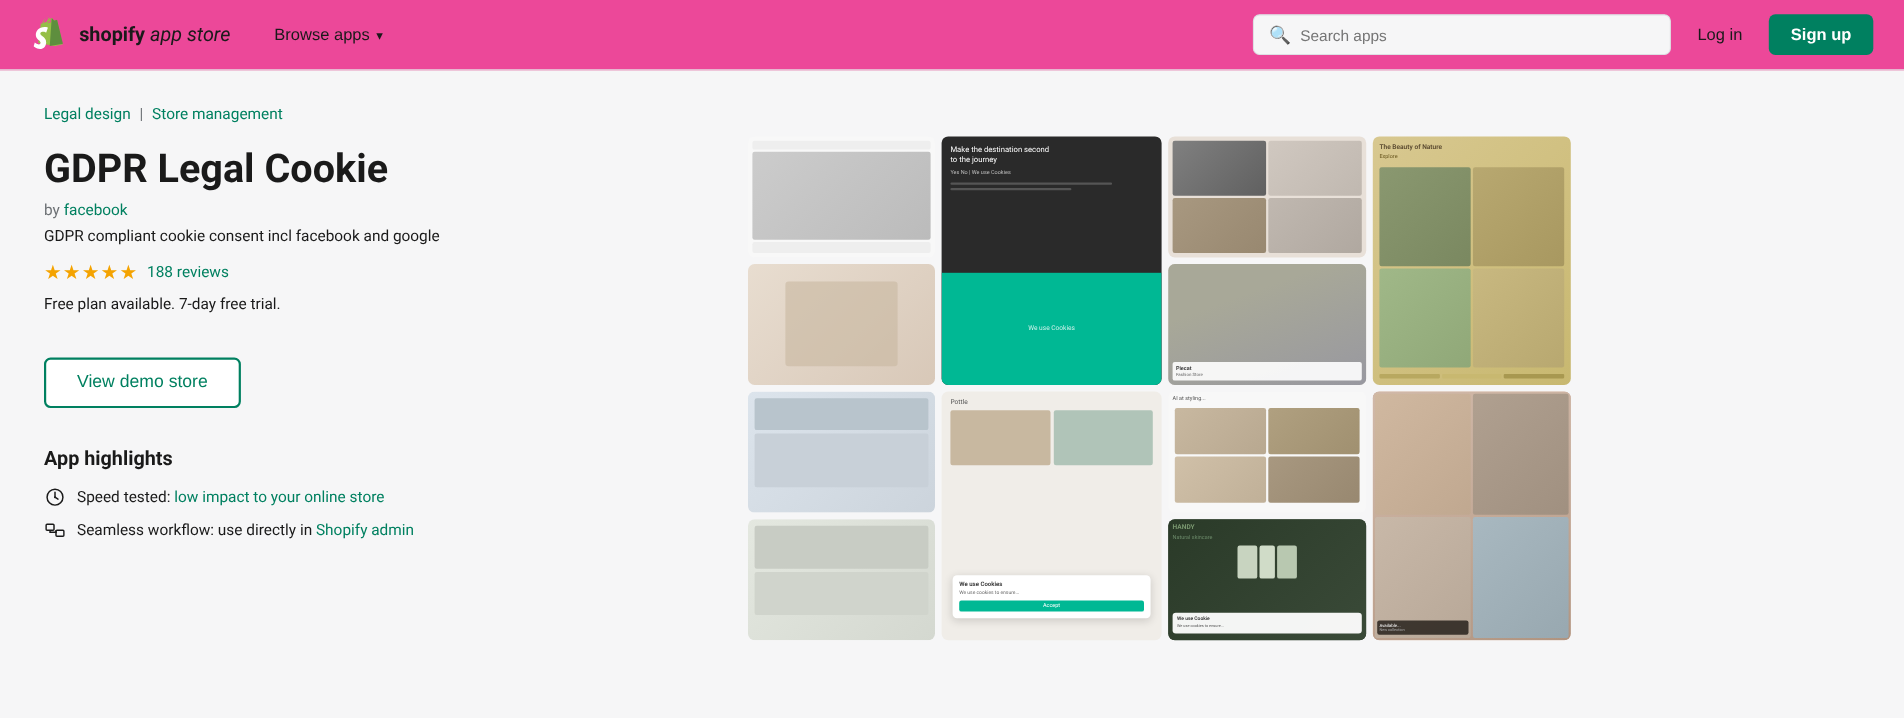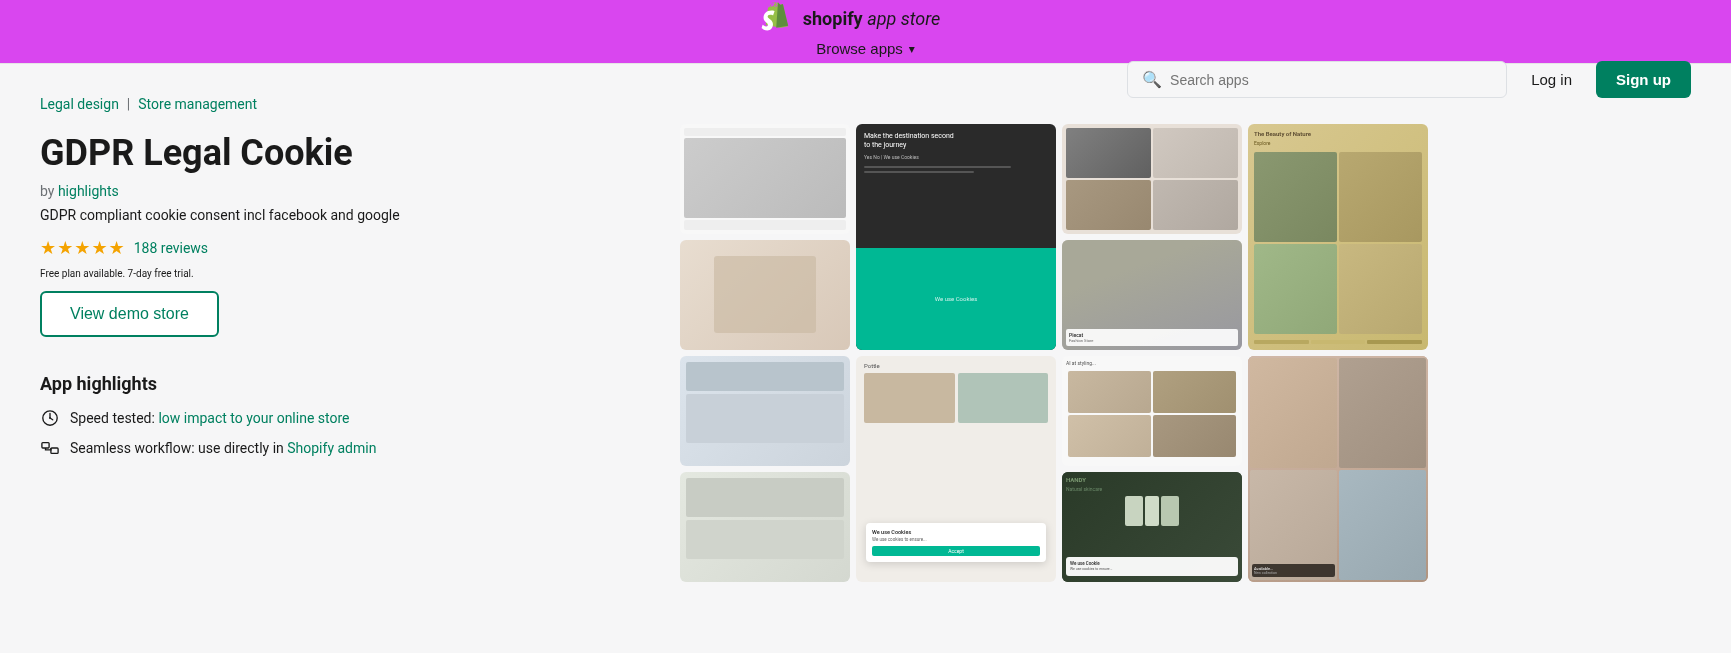--- a/index.html
+++ b/index.html
@@ -2,27 +2,26 @@
 <html><head>
   <meta charset="utf-8">
   <style>
     * { margin: 0; padding: 0; box-sizing: border-box; }
     body { font-family: -apple-system, BlinkMacSystemFont, 'Segoe UI', Roboto, sans-serif; background: #fff; color: #1a1a1a; }
 
     
     .header {
       display: flex;
       align-items: center;
-      padding: 0 40px;
+      padding: 0 28px;
       height: 64px;
       border-bottom: 1px solid #e5e5e5;
-      background: #d946ef;
+      background: #ec4899;
       position: relative;
       z-index: 10;
-      flex-direction: column;
     }
     .logo-area {
       display: flex;
       align-items: center;
       gap: 8px;
       margin-right: 32px;
     }
     .logo-icon {
       width: 36px;
       height: 36px;
@@ -156,23 +155,23 @@
       margin-bottom: 10px;
     }
     .stars { color: #f4a301; font-size: 18px; letter-spacing: 1px; }
     .reviews-link {
       color: #008060;
       font-size: 14px;
       text-decoration: none;
     }
 
     .pricing-info {
-      font-size: 10px;
-      color: #1a1a1a;
-      margin-bottom: 12px;
+      font-size: 14px;
+      color: #1a1a1a;
+      margin-bottom: 40px;
     }
 
     .action-buttons {
       display: flex;
       gap: 14px;
       margin-bottom: 36px;
     }
     .add-app-btn {
       background: #008060;
       color: #fff;
@@ -454,21 +453,21 @@
     <div class="breadcrumb">
       <a href="#">Legal design</a>
       <span class="breadcrumb-sep">|</span>
       <a href="#">Store management</a>
     </div>
 
     <h1 class="app-title">GDPR Legal Cookie</h1>
 
     <p class="app-by">
       <span>by</span>
-      <a href="#">highlights</a>
+      <a href="#">facebook</a>
     </p>
 
     <p class="app-description">GDPR compliant cookie consent incl facebook and google</p>
 
     <div class="rating-row">
       <span class="stars">★★★★★</span>
       <a href="#" class="reviews-link">188 reviews</a>
     </div>
 
     <p class="pricing-info">Free plan available. 7-day free trial.</p>

